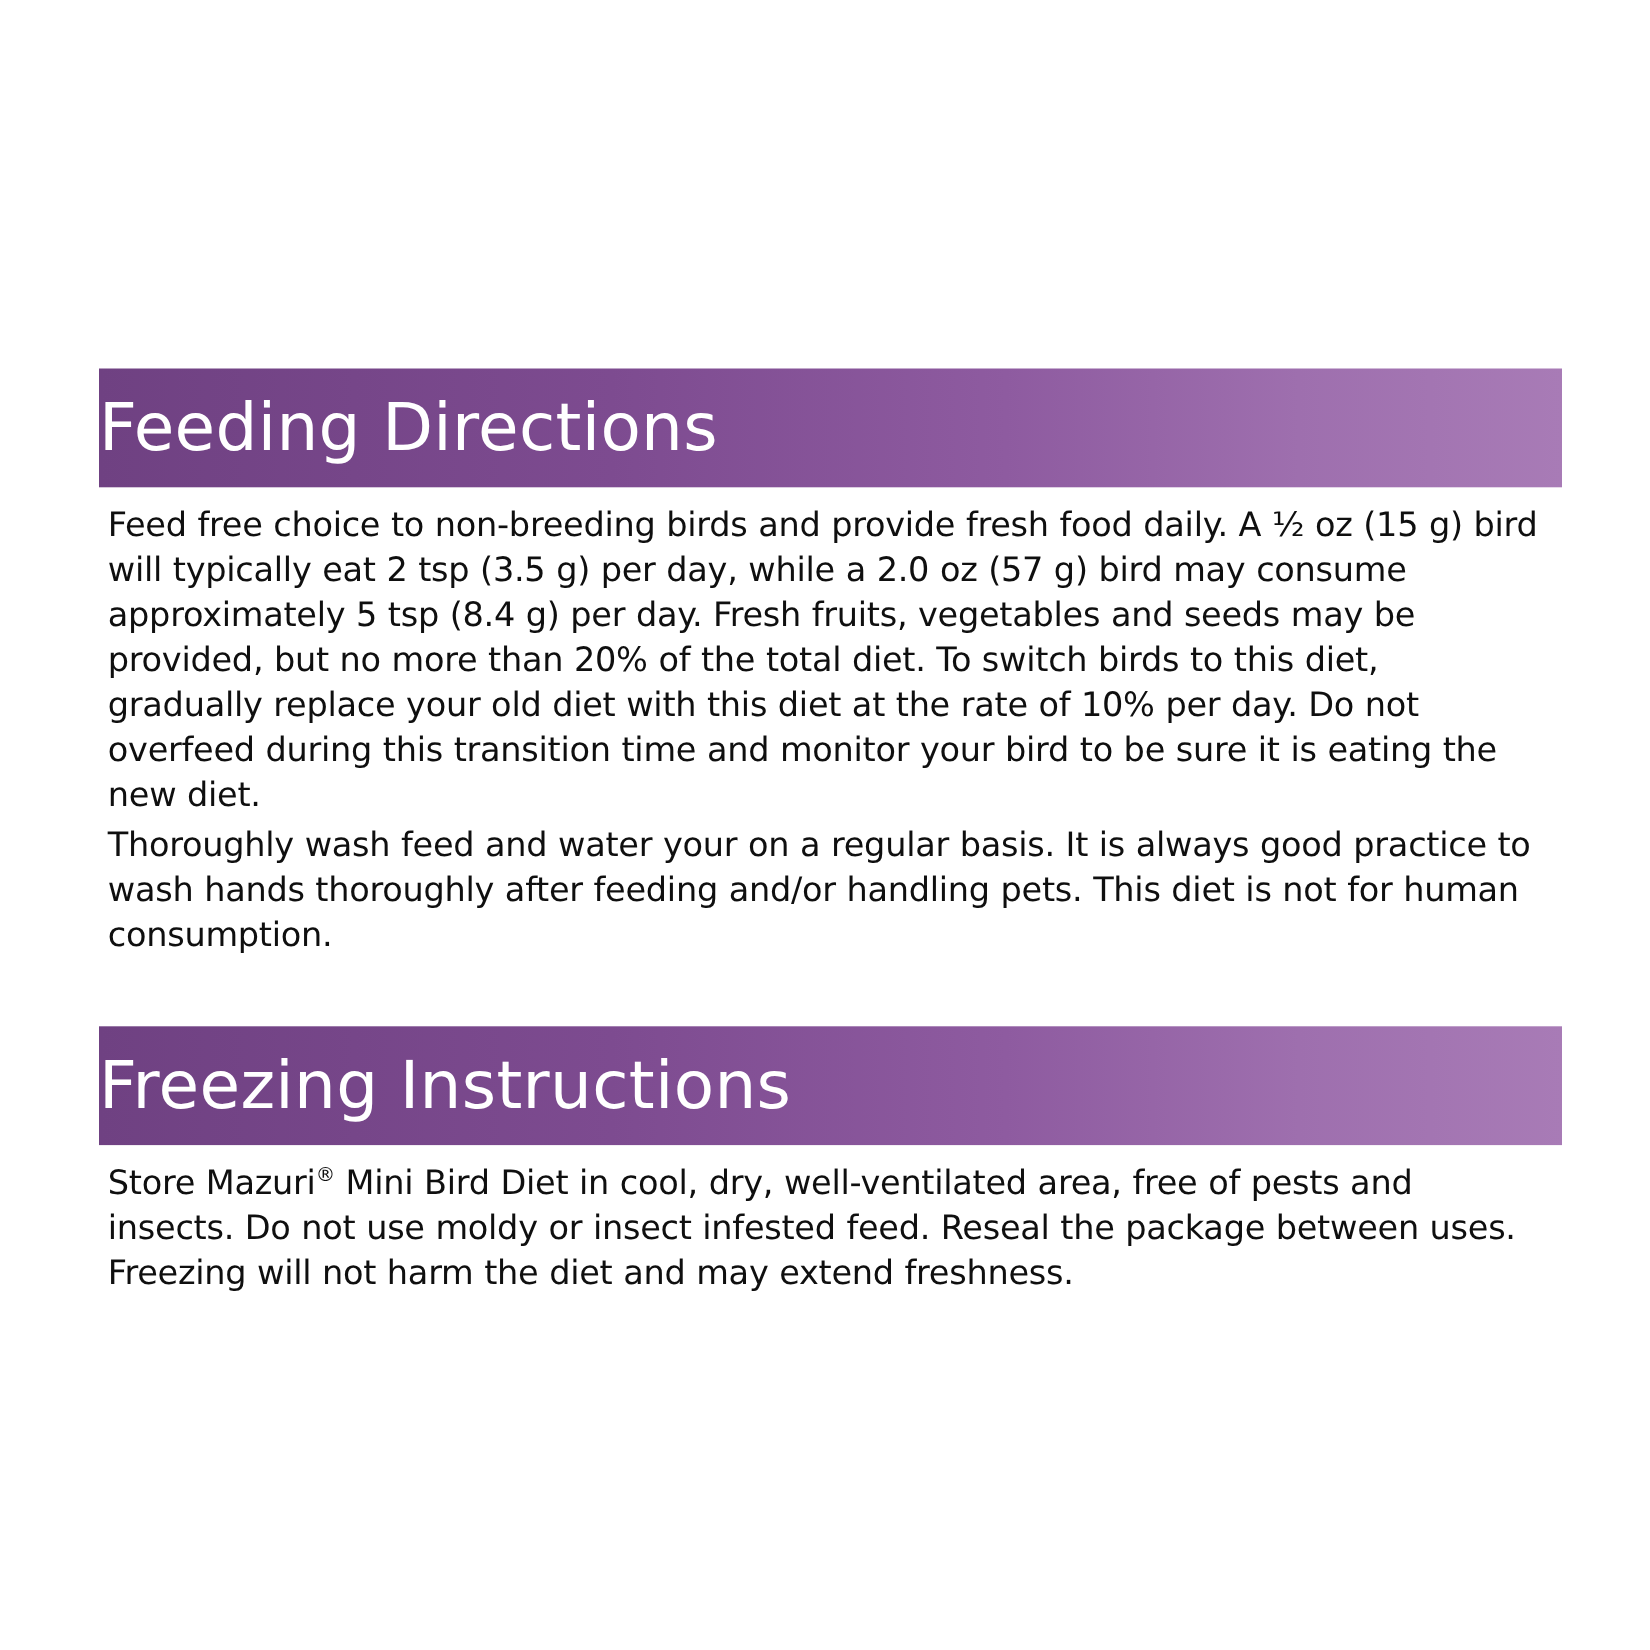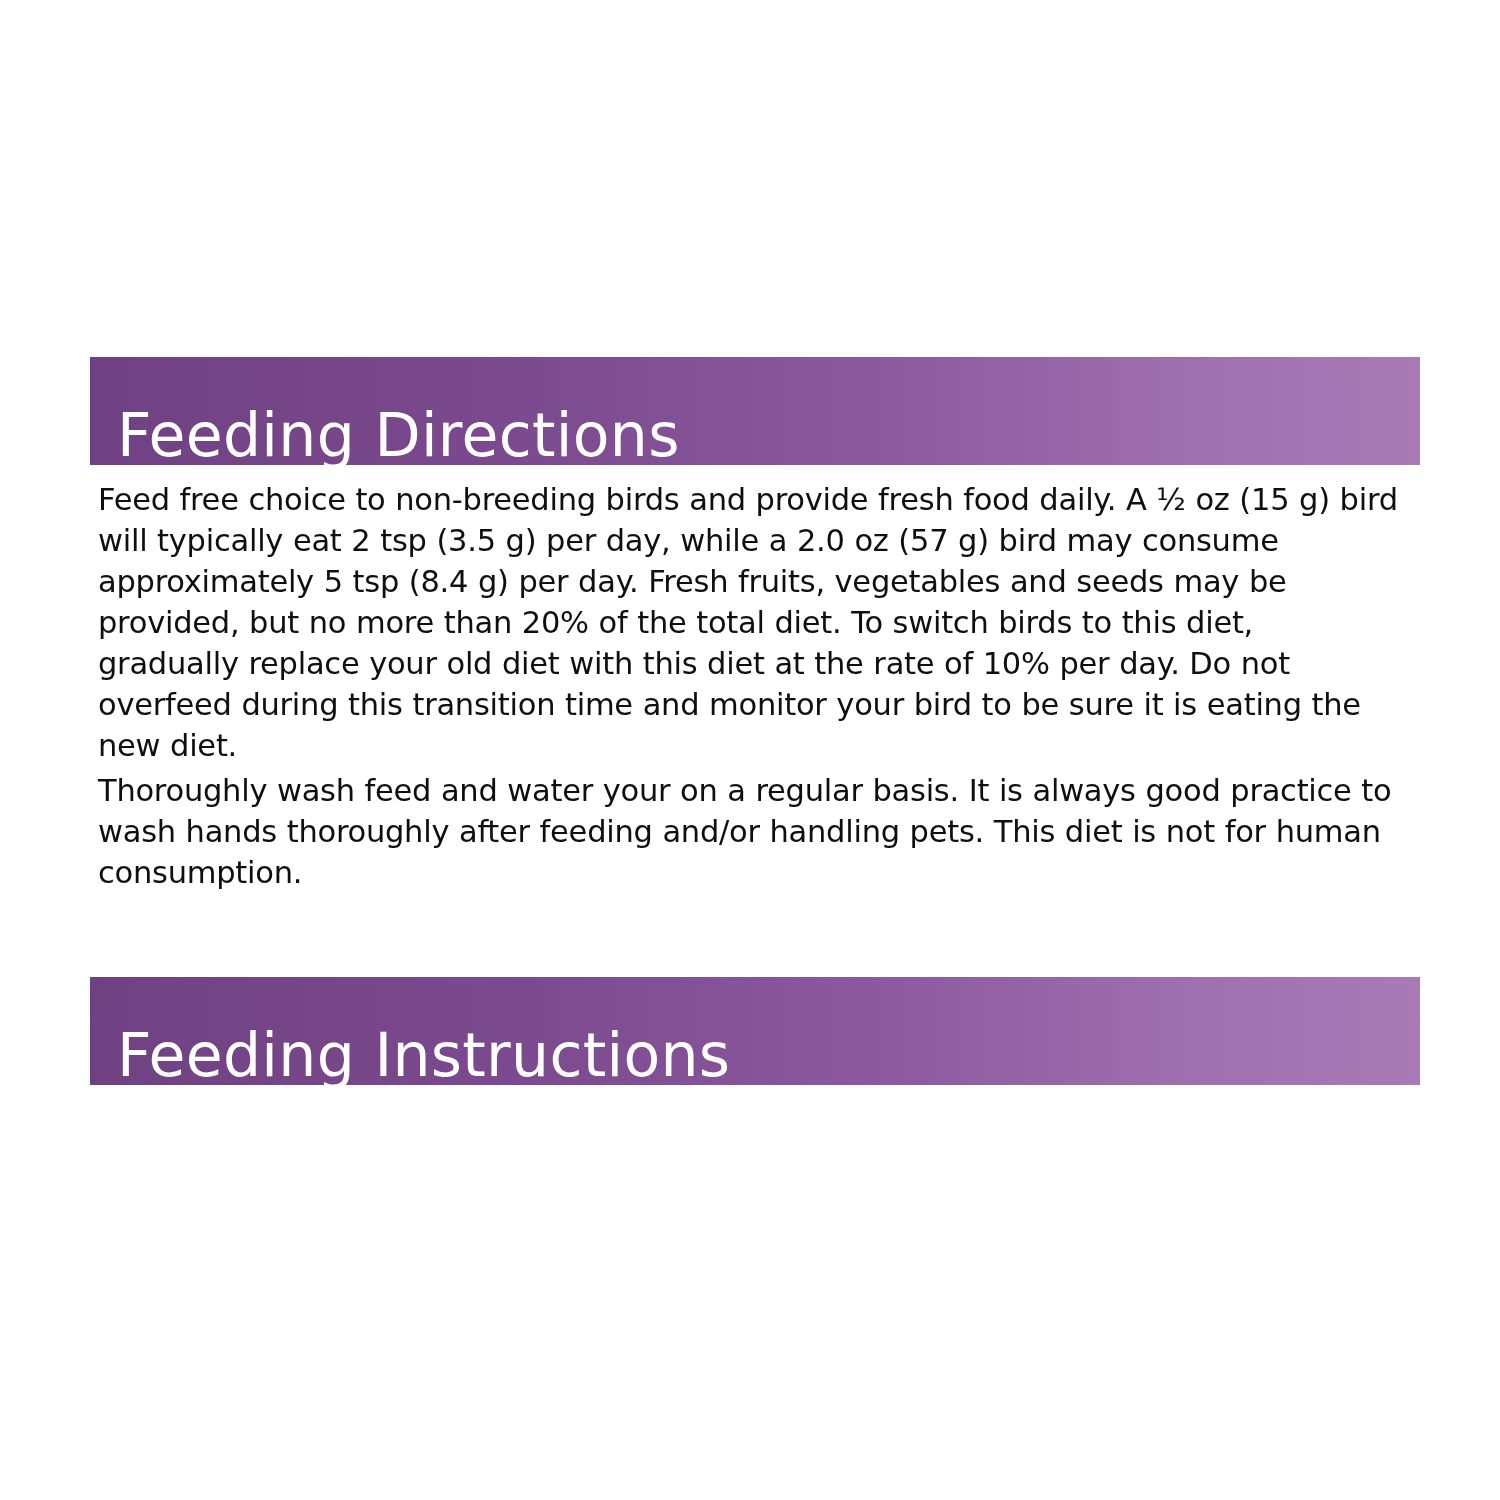--- a/index.html
+++ b/index.html
@@ -24,24 +24,22 @@
     position: absolute;
     left: 90px;
     top: 335px;
     width: 1330px;
   }
   .section-header {
     width: 100%;
     height: 108px;
     background: linear-gradient(to right, #6f4182 0%, #7d4b90 35%, #8e5ba0 62%, #9e6fae 82%, #a87bb6 100%);
     display: flex;
-    align-items: flex-end;
+    align-items: center;
     box-sizing: border-box;
-    padding-left: 27px;
-    margin-top: 22px;
   }
   .section-header .title {
     color: #ffffff;
     font-size: 60px;
     font-weight: 400;
     line-height: 1;
     letter-spacing: 0.3px;
     font-family: "DejaVu Sans", sans-serif;
   }
   .body-text {
@@ -81,18 +79,21 @@
     </div>
 
     <div class="para-block">
       <p class="body-text para">Feed free choice to non-breeding birds and provide fresh food daily.  A ½ oz (15 g) bird will typically eat 2 tsp (3.5 g) per day, while a 2.0 oz (57 g) bird may consume approximately 5 tsp (8.4 g) per day.  Fresh fruits, vegetables and seeds may be provided, but no more than 20% of the total diet.  To switch birds to this diet, gradually replace your old diet with this diet at the rate of 10% per day.  Do not overfeed during this transition time and monitor your bird to be sure it is eating the new diet.</p>
       <p class="body-text para">Thoroughly wash feed and water your on a regular basis.  It is always good practice to wash hands thoroughly after feeding and/or handling pets.  This diet is not for human consumption.</p>
     </div>
 
     <div class="gap-between-sections"></div>
 
     <div class="section-header">
-      <span class="title">Feeding Instructions</span>
+      <span class="title">Freezing Instructions</span>
     </div>
 
+    <div class="para-block">
+      <p class="body-text para">Store Mazuri<sup>®</sup> Mini Bird Diet in cool, dry, well-ventilated area, free of pests and insects. Do not use moldy or insect infested feed. Reseal the package between uses.  Freezing will not harm the diet and may extend freshness.</p>
+    </div>
 
   </div>
 </div>
 
 </body></html>

